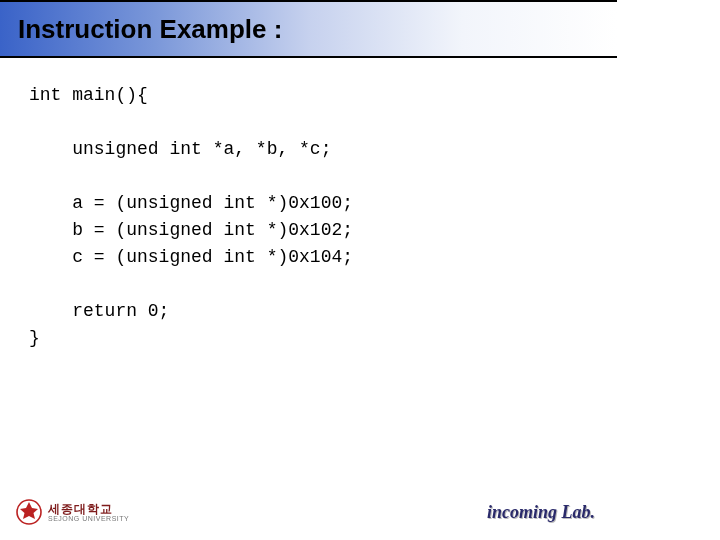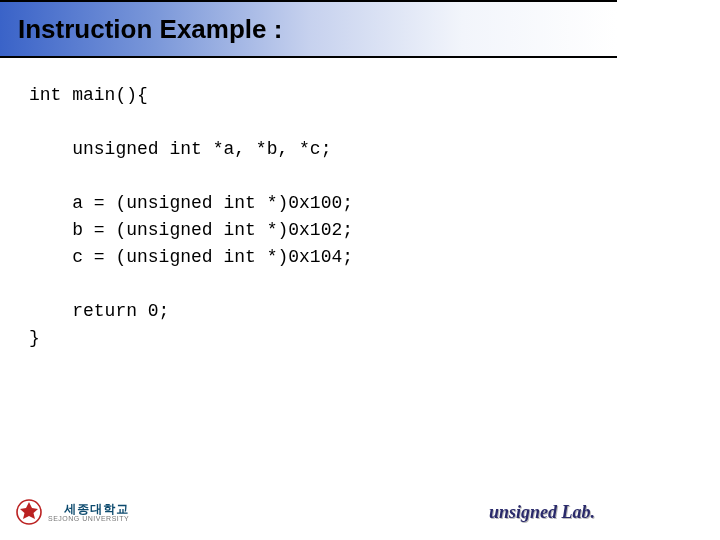--- a/index.html
+++ b/index.html
@@ -39,21 +39,21 @@
     justify-content: space-between;
     padding: 0 22px 0 16px;
   }
   .logo {
     display: flex;
     align-items: center;
     gap: 6px;
   }
   .logo-mark svg { display: block; }
   .logo-text { display: flex; flex-direction: column; line-height: 1; }
-  .logo-kr { font-size: 12px; font-weight: bold; color: #0c4a6e; letter-spacing: 1px; text-align: right; }
+  .logo-kr { font-size: 12px; font-weight: bold; color: #7f1d1d; letter-spacing: 1px; }
   .logo-en { font-size: 7px; color: #777; letter-spacing: 0.5px; }
   .lab {
     font-family: "Times New Roman", Times, serif;
     font-size: 18px;
     font-weight: bold;
     font-style: italic;
     color: #2a2a6a;
     text-shadow: 1px 1px 0 #bbb;
   }
 </style>
@@ -83,16 +83,16 @@
         <svg width="26" height="26" viewBox="0 0 26 26">
           <circle cx="13" cy="13" r="12" fill="none" stroke="#b22" stroke-width="1.6"></circle>
           <path d="M13 3 L16 9 L22 10 L17.5 14 L19 20 L13 17 L7 20 L8.5 14 L4 10 L10 9 Z" fill="#b22"></path>
         </svg>
       </span>
       <span class="logo-text">
         <span class="logo-kr">세종대학교</span>
         <span class="logo-en">SEJONG UNIVERSITY</span>
       </span>
     </div>
-    <div class="lab">unsigned Lab.</div>
+    <div class="lab">incoming Lab.</div>
   </div>
 
 </div>
 
 </body></html>

